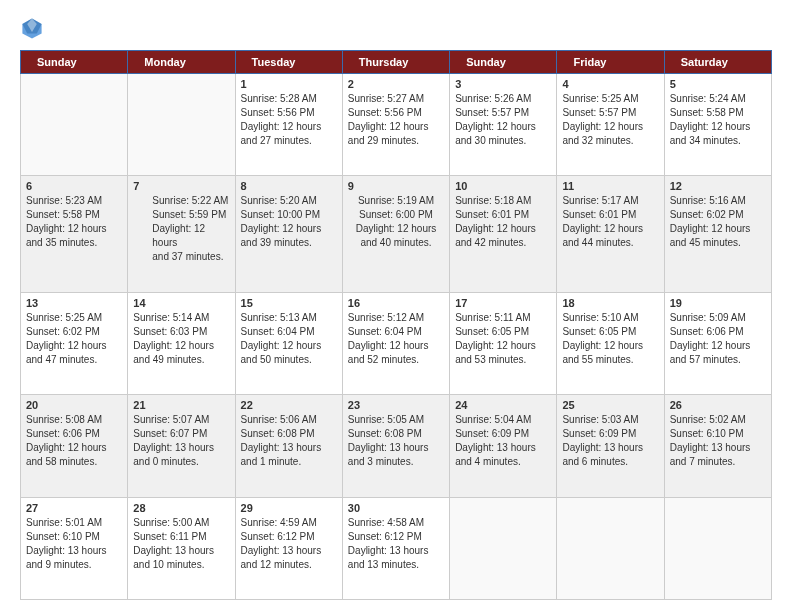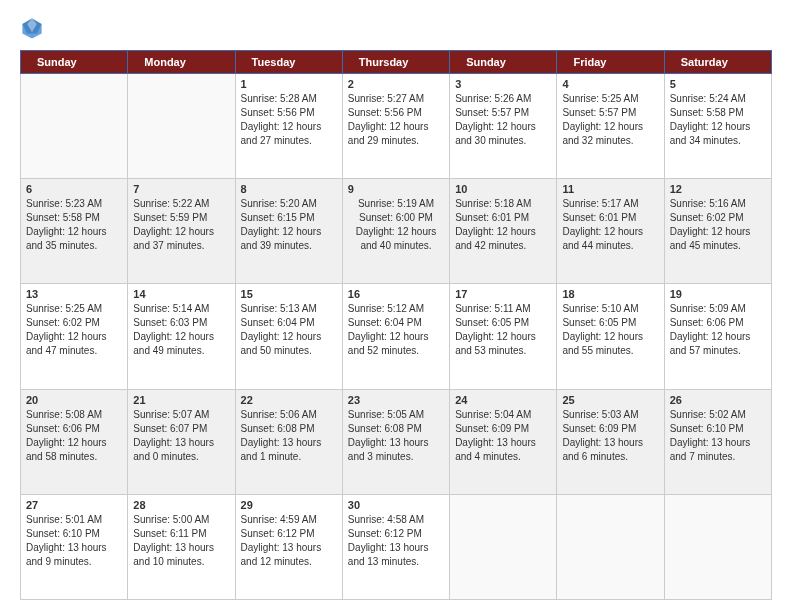--- a/index.html
+++ b/index.html
@@ -179,29 +179,29 @@
         <tr class="row-even">
           <td>
             <div class="day-num">6</div>
             <div class="day-info" style="white-space: pre-line;">Sunrise: 5:23 AM
 Sunset: 5:58 PM
 Daylight: 12 hours
 and 35 minutes.</div>
           </td>
           <td>
             <div class="day-num">7</div>
-            <div class="day-info" style="white-space: pre-line;">Sunrise: 5:22 AM
+            <div class="day-info" style="white-space: pre-line; margin-left: 19px;">Sunrise: 5:22 AM
 Sunset: 5:59 PM
 Daylight: 12 hours
 and 37 minutes.</div>
           </td>
           <td>
             <div class="day-num">8</div>
             <div class="day-info" style="white-space: pre-line;">Sunrise: 5:20 AM
-Sunset: 6:15 PM
+Sunset: 10:00 PM
 Daylight: 12 hours
 and 39 minutes.</div>
           </td>
           <td>
             <div class="day-num">9</div>
             <div class="day-info" style="white-space: pre-line; text-align: center;">Sunrise: 5:19 AM
 Sunset: 6:00 PM
 Daylight: 12 hours
 and 40 minutes.</div>
           </td>

